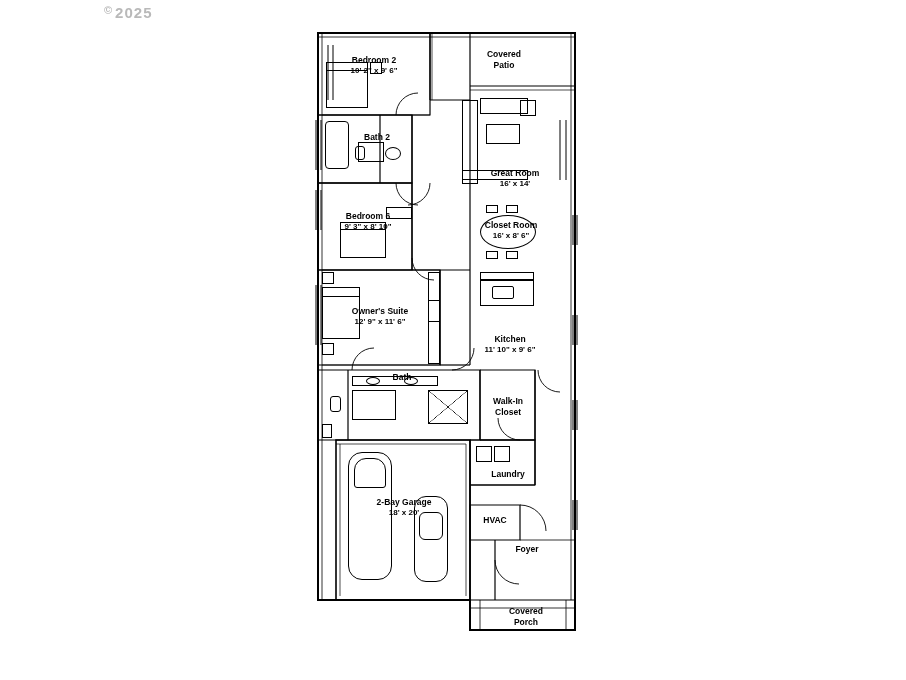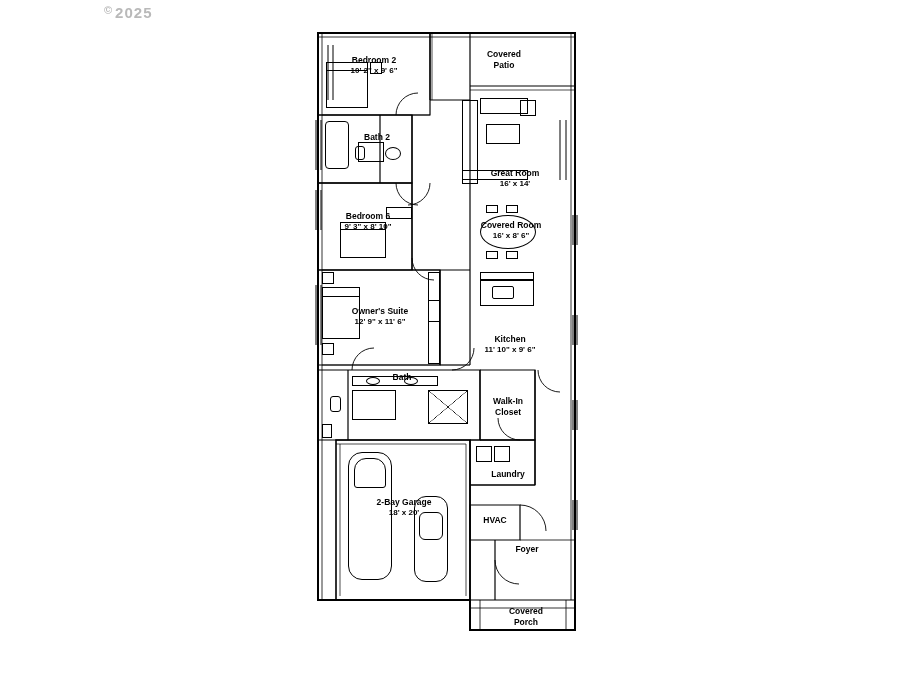--- a/index.html
+++ b/index.html
@@ -299,21 +299,21 @@
     <span>Covered</span><br>
     <span>Patio</span>
   </div>
 
   <div class="label" style="left:470px;top:128px;width:90px;margin-top:40px;">
     <span>Great Room</span>
     <span class="dim">16' x 14'</span>
   </div>
 
   <div class="label" style="left:466px;top:220px;width:90px;">
-    <span>Covered Room</span>
+    <span>Closet Room</span>
     <span class="dim">16' x 8' 6"</span>
   </div>
 
   <div class="label" style="left:456px;top:318px;width:108px;margin-top:16px;">
     <span>Kitchen</span>
     <span class="dim">11' 10" x 9' 6"</span>
   </div>
 
 </div>
 

